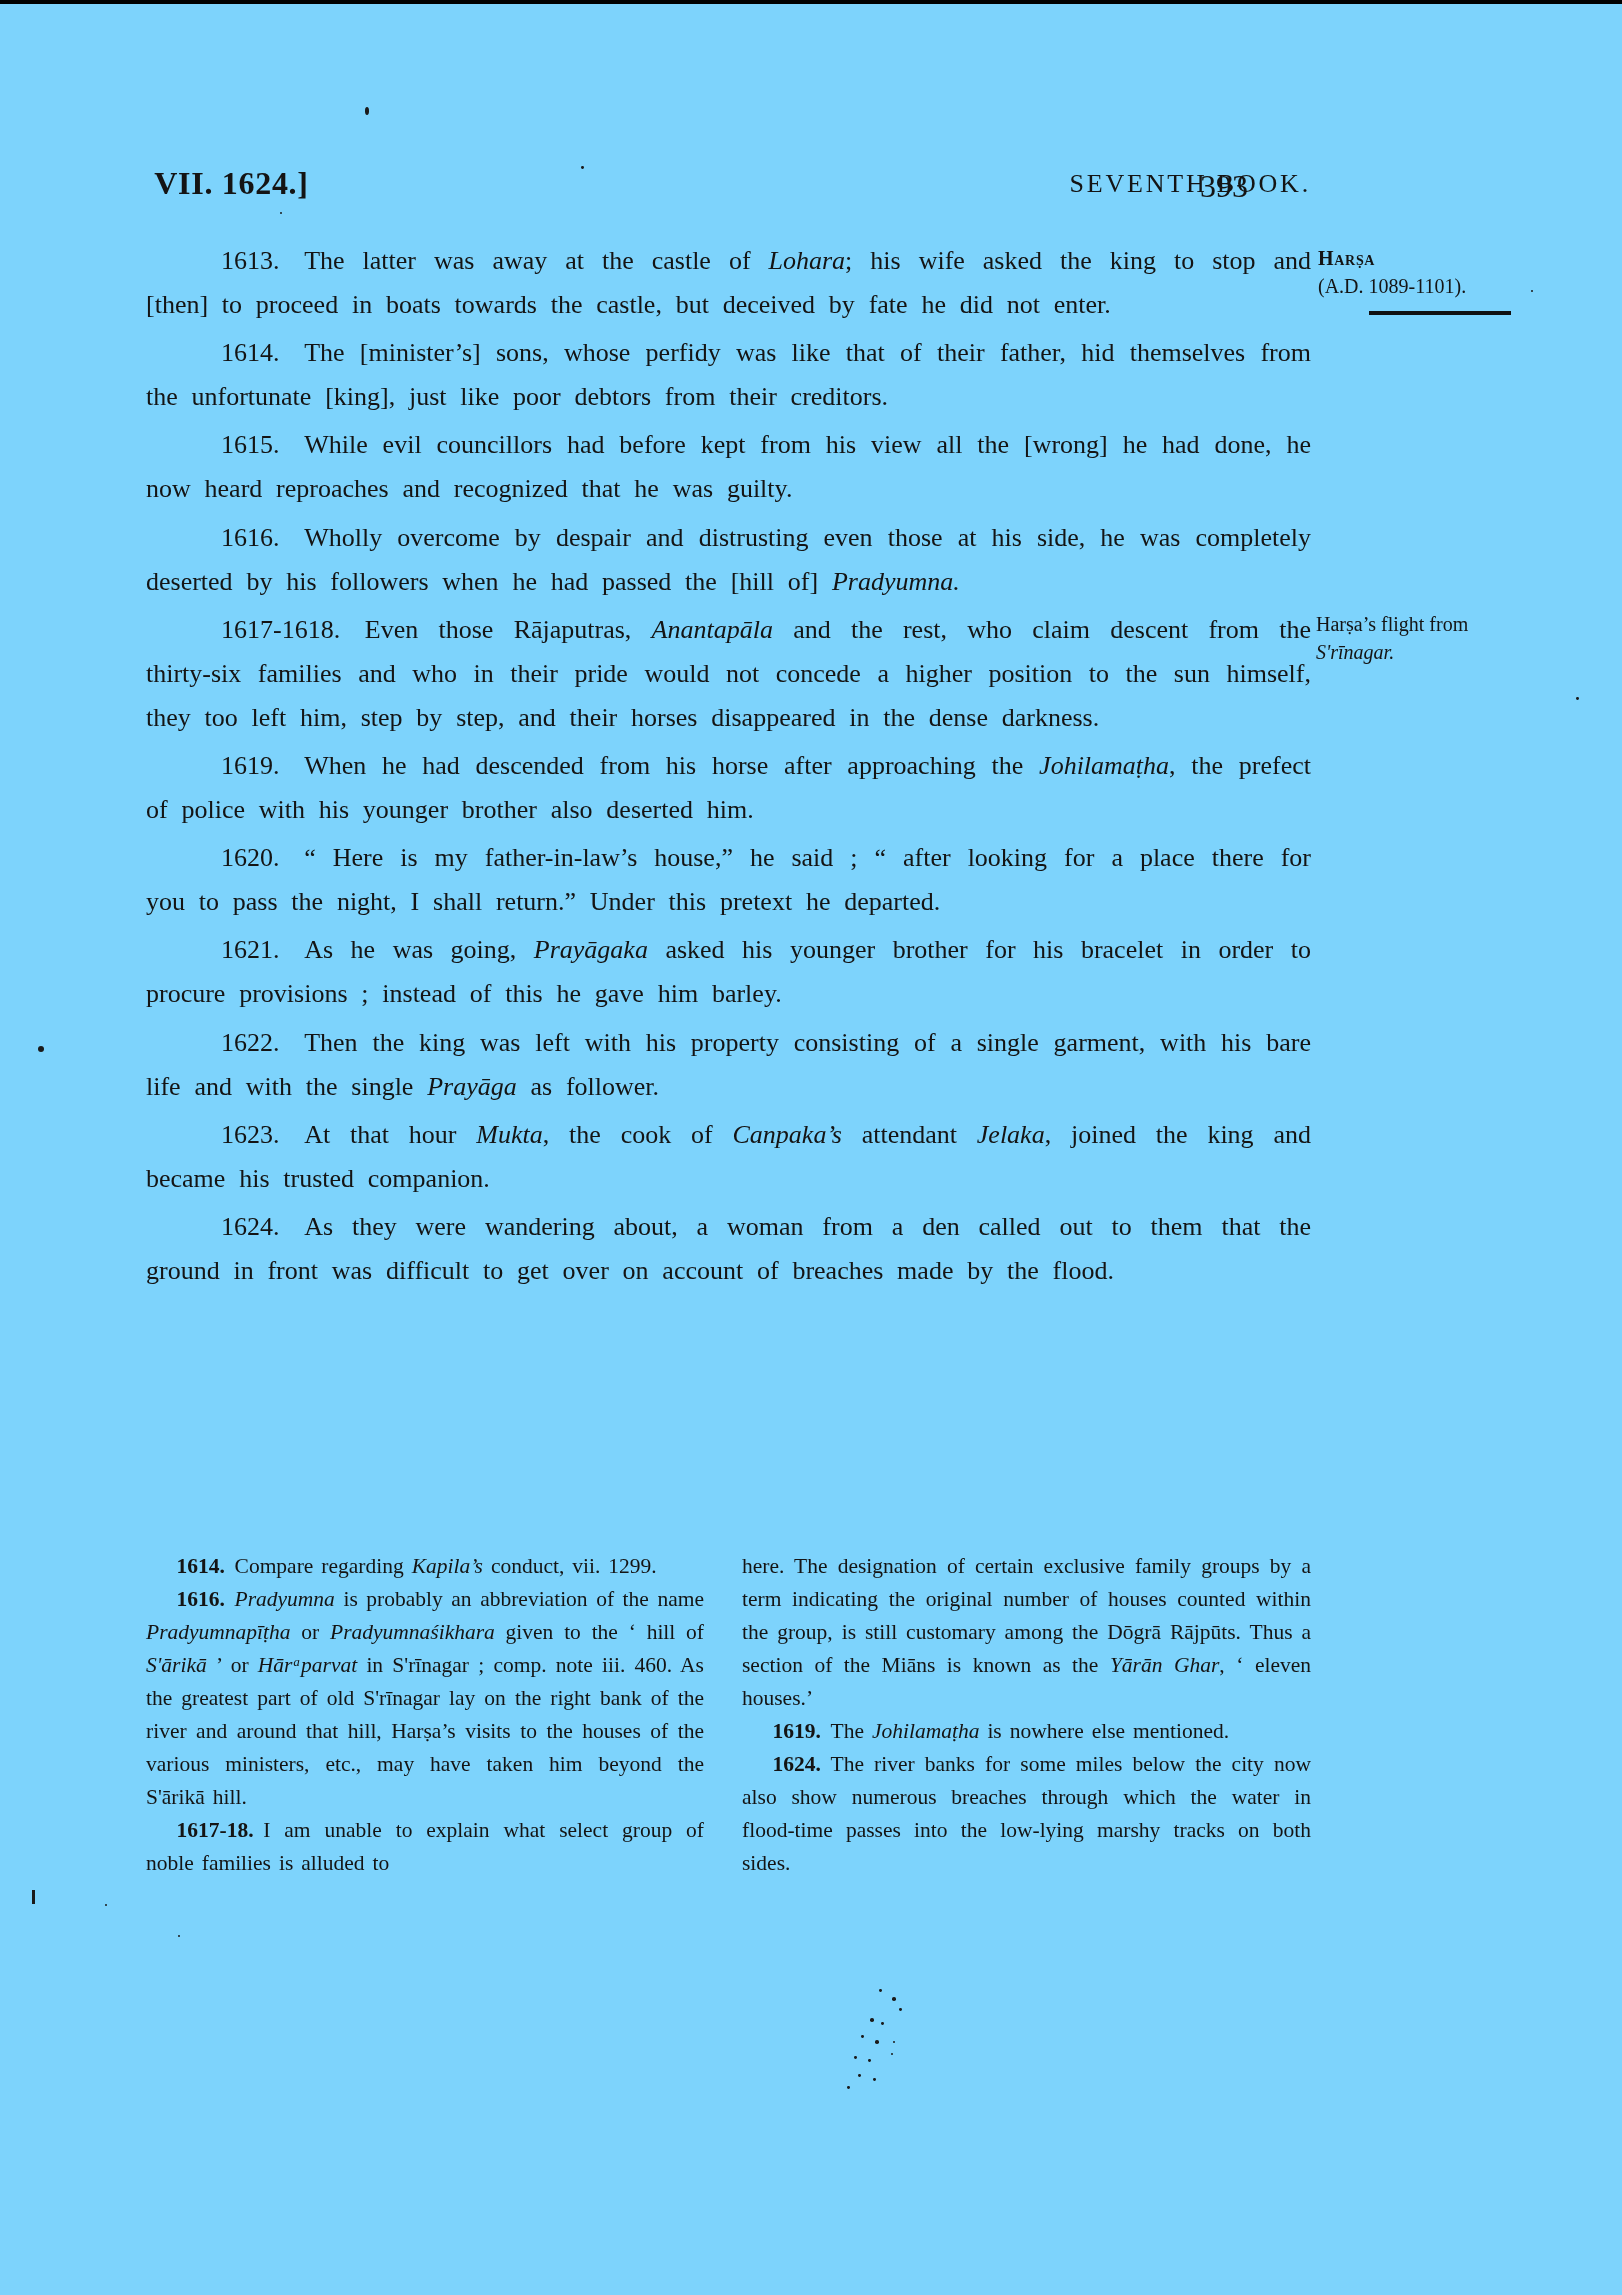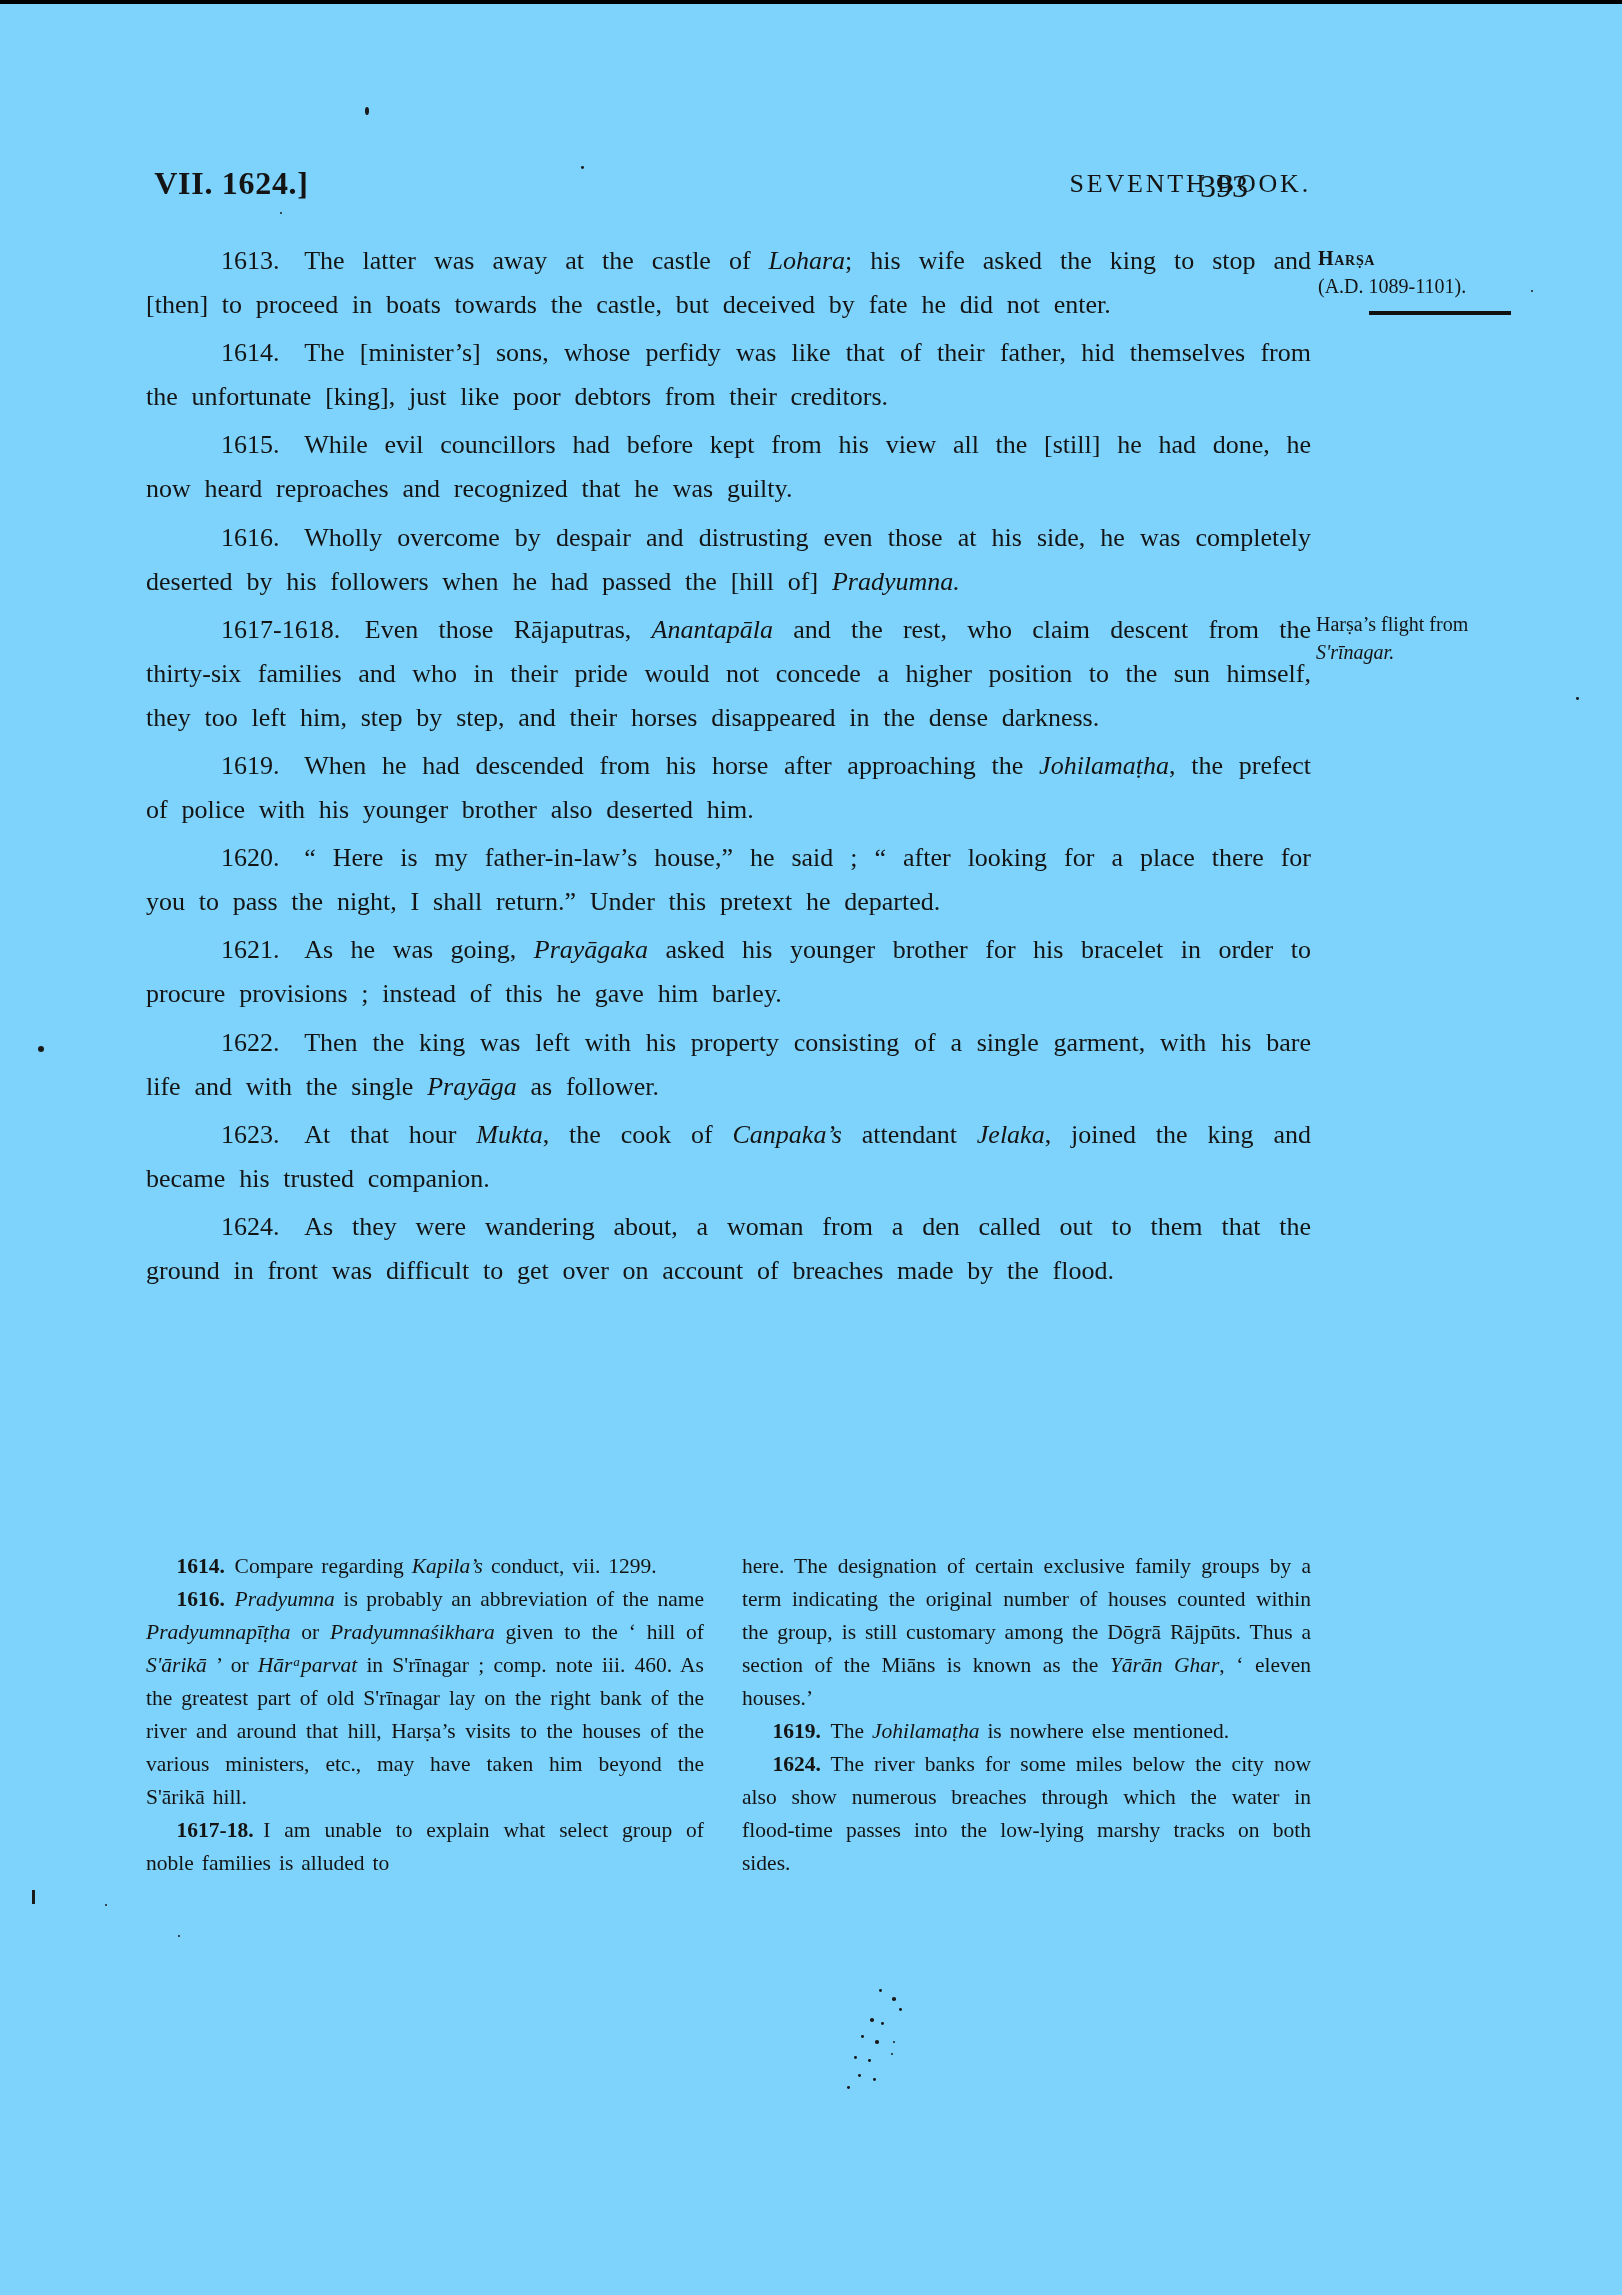--- a/index.html
+++ b/index.html
@@ -69,21 +69,21 @@
   </div>
 
   <div class="mnote mnote-2">
     <div>Harṣa’s flight from</div>
     <div class="it">S'rīnagar.</div>
   </div>
 
   <div class="body-text">
       <p class="bpara"><span class="pnum">1613.</span><span>The latter was away at the castle of </span><span class="it">Lohara</span><span>; his wife asked the king to stop and [then] to proceed in boats towards the castle, but deceived by fate he did not enter.</span></p>
       <p class="bpara"><span class="pnum">1614.</span><span>The [minister’s] sons, whose perfidy was like that of their father, hid themselves from the unfortunate [king], just like poor debtors from their creditors.</span></p>
-      <p class="bpara"><span class="pnum">1615.</span><span>While evil councillors had before kept from his view all the [still] he had done, he now heard reproaches and recognized that he was guilty.</span></p>
+      <p class="bpara"><span class="pnum">1615.</span><span>While evil councillors had before kept from his view all the [wrong] he had done, he now heard reproaches and recognized that he was guilty.</span></p>
       <p class="bpara"><span class="pnum">1616.</span><span>Wholly overcome by despair and distrusting even those at his side, he was completely deserted by his followers when he had passed the [hill of] </span><span class="it">Pradyumna.</span></p>
       <p class="bpara"><span class="pnum">1617-1618.</span><span>Even those Rājaputras, </span><span class="it">Anantapāla</span><span> and the rest, who claim descent from the thirty-six families and who in their pride would not concede a higher position to the sun himself, they too left him, step by step, and their horses disappeared in the dense darkness.</span></p>
       <p class="bpara"><span class="pnum">1619.</span><span>When he had descended from his horse after approaching the </span><span class="it">Johilamaṭha</span><span>, the prefect of police with his younger brother also deserted him.</span></p>
       <p class="bpara"><span class="pnum">1620.</span><span>“ Here is my father-in-law’s house,” he said ; “ after looking for a place there for you to pass the night, I shall return.”  Under this pretext he departed.</span></p>
       <p class="bpara"><span class="pnum">1621.</span><span>As he was going, </span><span class="it">Prayāgaka</span><span> asked his younger brother for his bracelet in order to procure provisions ; instead of this he gave him barley.</span></p>
       <p class="bpara"><span class="pnum">1622.</span><span>Then the king was left with his property consisting of a single garment, with his bare life and with the single </span><span class="it">Prayāga</span><span> as follower.</span></p>
       <p class="bpara"><span class="pnum">1623.</span><span>At that hour </span><span class="it">Mukta</span><span>, the cook of </span><span class="it">Canpaka’s</span><span> attendant </span><span class="it">Jelaka</span><span>, joined the king and became his trusted companion.</span></p>
       <p class="bpara"><span class="pnum">1624.</span><span>As they were wandering about, a woman from a den called out to them that the ground in front was difficult to get over on account of breaches made by the flood.</span></p>
     </div>
 

